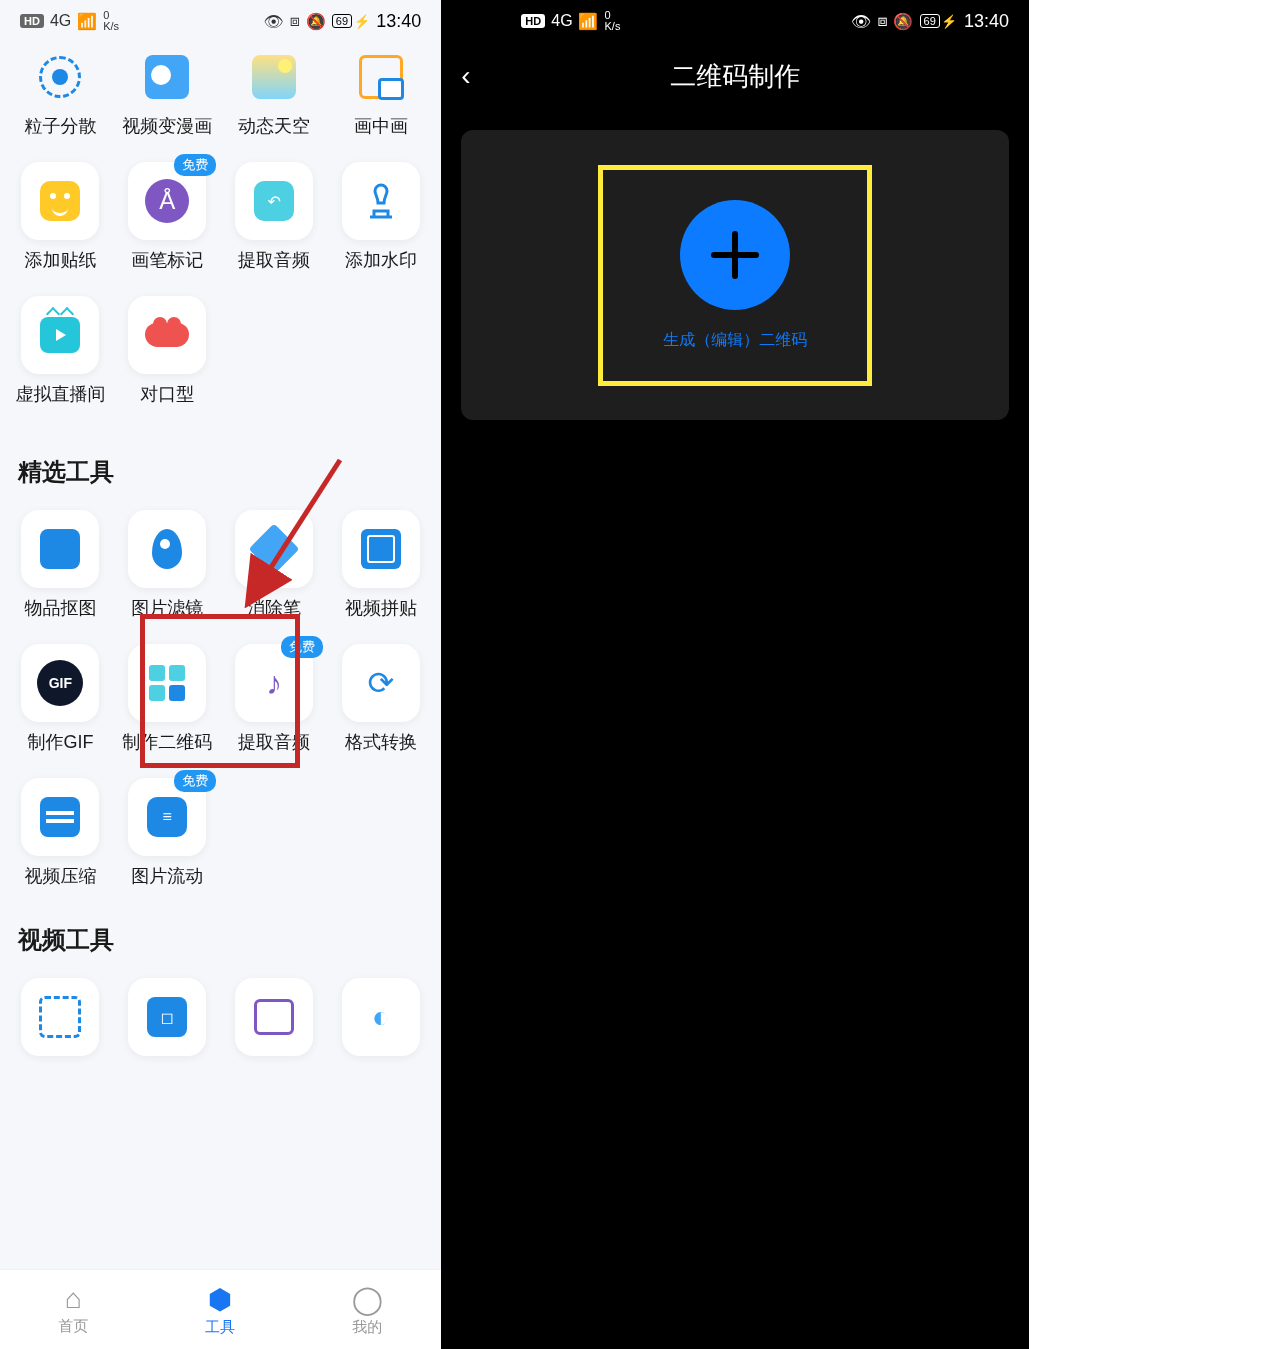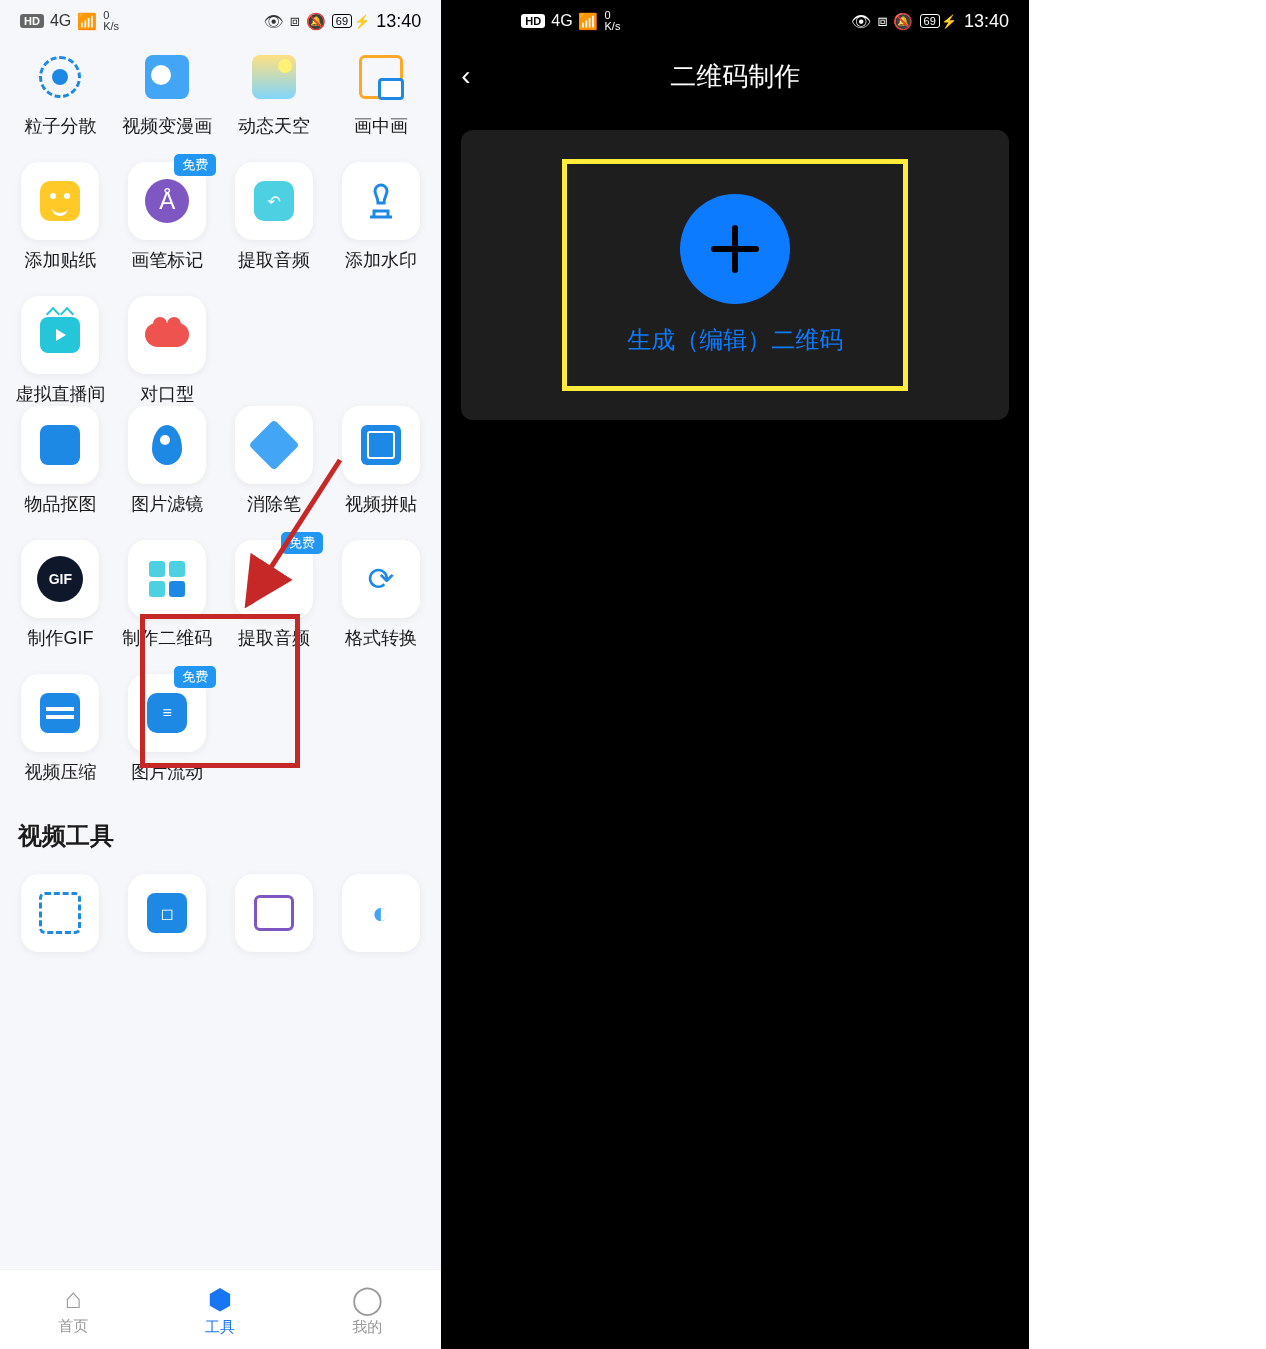--- a/index.html
+++ b/index.html
@@ -23,21 +23,21 @@
 .battery { display: inline-flex; align-items: center; gap: 2px; font-size: 13px; }
 .battery-box { border: 1.5px solid currentColor; border-radius: 3px; padding: 0 3px; font-size: 11px; }
 .time { font-size: 18px; font-weight: 400; }
 
 
 .left-content { padding: 0 14px; height: calc(100% - 42px - 80px); overflow: hidden; }
 .grid { display: grid; grid-template-columns: repeat(4, 1fr); gap: 20px 14px; }
 .app-item { display: flex; flex-direction: column; align-items: center; gap: 8px; position: relative; }
 .app-icon { width: 78px; height: 78px; background: #fff; border-radius: 18px; display: flex; align-items: center; justify-content: center; box-shadow: 0 2px 8px rgba(0,0,0,0.06); position: relative; }
 .app-label { font-size: 18px; color: #1a1a1a; font-weight: 400; text-align: center; white-space: nowrap; }
-.badge-free { position: absolute; top: -8px; right: -10px; background: #2196f3; color: #fff; font-size: 13px; padding: 2px 8px; border-radius: 5px; font-weight: 500; }
+.badge-free { position: absolute; top: -8px; right: -10px; background: #2196f3; color: #fff; font-size: 13px; padding: 2px 8px; border-radius: 10px; font-weight: 500; }
 
 .section-title { font-size: 24px; font-weight: 700; color: #1a1a1a; margin: 36px 0 22px 4px; }
 .section-title.first { margin-top: 50px; }
 
 
 .highlight-red { position: absolute; border: 5px solid #c62828; pointer-events: none; }
 .highlight-yellow { border: 5px solid #ffeb3b; }
 
 
 .arrow { position: absolute; pointer-events: none; }
@@ -51,21 +51,21 @@
 
 
 .right-header { display: flex; align-items: center; height: 68px; padding: 0 20px; }
 .back-btn { color: #fff; font-size: 28px; font-weight: 300; width: 40px; }
 .right-title { flex: 1; text-align: center; color: #fff; font-size: 26px; font-weight: 500; margin-right: 40px; }
 
 .right-card { margin: 20px; background: #1e1e1e; border-radius: 12px; height: 290px; display: flex; align-items: center; justify-content: center; }
 .qr-create { display: flex; flex-direction: column; align-items: center; gap: 20px; padding: 30px 60px; }
 .plus-circle { width: 110px; height: 110px; border-radius: 50%; background: #0d7bff; display: flex; align-items: center; justify-content: center; }
 .plus-circle svg { width: 54px; height: 54px; }
-.qr-label { color: #0d7bff; font-size: 24px; }
+.qr-label { color: #0d7bff; font-size: 16px; }
 
 
 .top-row { display: grid; grid-template-columns: repeat(4, 1fr); gap: 14px; padding-top: 6px; }
 .top-row .app-item { gap: 8px; }
 .top-row .app-icon { width: 78px; height: 58px; border-radius: 18px; background: transparent; box-shadow: none; }
 
 
 .icon-particle { width:42px; height:42px; border:3px dashed #1e88e5; border-radius:50%; position:relative; }
 .icon-particle::after { content:''; position:absolute; inset:10px; background:#1e88e5; border-radius:50%; }
 .icon-sky { width:44px; height:44px; background:linear-gradient(#ffe082,#81d4fa); border-radius:8px; position:relative; }
@@ -204,20 +204,21 @@
         <div class="app-item">
           <div class="app-icon">
               <div class="icon-lips"></div>
             </div>
           <div class="app-label">对口型</div>
         </div>
         <div></div>
           <div></div>
       </div>
 
+      <div class="section-title first">精选工具</div>
 
       <div class="grid">
         <div class="app-item">
           <div class="app-icon">
               <div class="icon-cutout"></div>
             </div>
           <div class="app-label">物品抠图</div>
         </div>
         <div class="app-item">
           <div class="app-icon">

